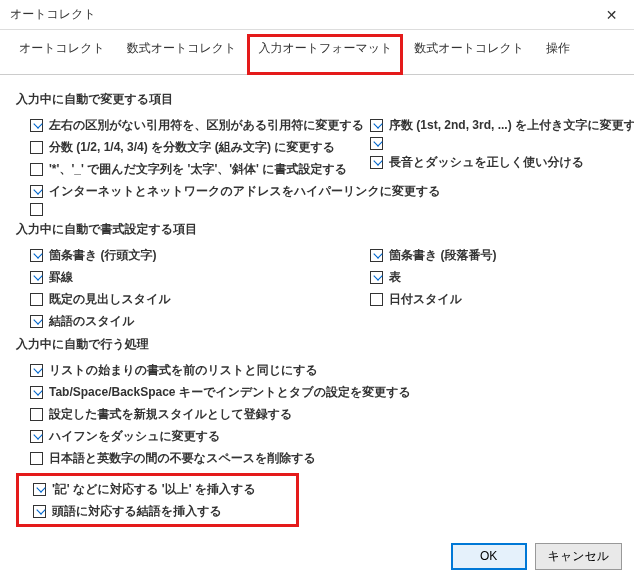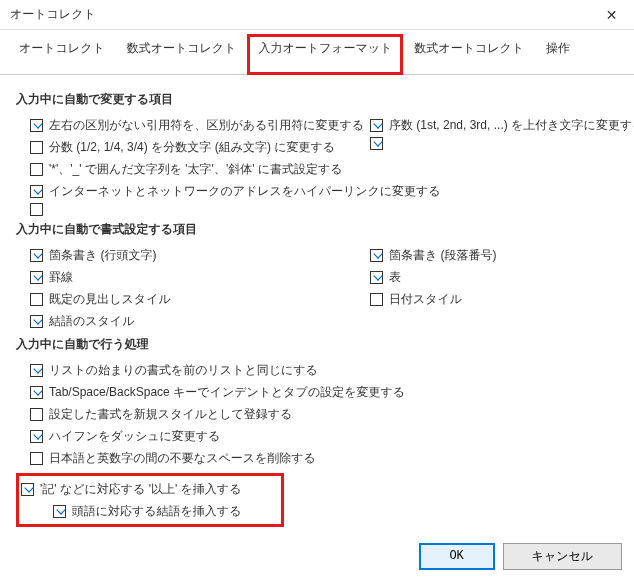--- a/index.html
+++ b/index.html
@@ -70,20 +70,21 @@
   .col {
     flex: 1;
     min-width: 0;
   }
   .col-left { flex: 0 0 340px; }
   .checkrow {
     display: flex;
     align-items: center;
     padding: 1px 0 1px 14px;
     line-height: 20px;
+    font-weight: bold;
   }
   .checkbox {
     width: 13px;
     height: 13px;
     border: 1px solid #333;
     margin-right: 6px;
     flex-shrink: 0;
     position: relative;
     background: #fff;
   }
@@ -102,37 +103,36 @@
     color: #333;
     white-space: nowrap;
   }
   .highlight-box {
     border: 3px solid #e41a1a;
     padding: 2px 0;
     margin-left: 0px;
     margin-top: 4px;
     display: inline-block;
   }
-  .highlight-box .checkrow { padding-left: 2px; padding-right: 40px; justify-content: flex-end; }
+  .highlight-box .checkrow { padding-left: 14px; padding-right: 40px; }
   .footer {
     position: absolute;
     bottom: 10px;
     right: 12px;
     display: flex;
     gap: 8px;
   }
   .btn {
     min-width: 76px;
-    padding: 4px 28px;
+    padding: 4px 12px;
     border: 1px solid #999;
     background: #e9e9e9;
     text-align: center;
     cursor: pointer;
     font-size: 12px;
-    font-family: Liberation Mono, monospace;
   }
   .btn.primary {
     border: 2px solid #0078d6;
     background: #e5f1fb;
   }
 </style>
 </head>
 <body>
 
 <div class="titlebar">
@@ -173,20 +173,24 @@
         </div>
       </div>
     <div class="col" id="s1-right">
         <div class="checkrow">
           <div class="checkbox checked"></div>
           <span class="checklabel">序数 (1st, 2nd, 3rd, ...) を上付き文字に変更する</span>
         </div>
         <div class="checkrow">
           <div class="checkbox checked"></div>
         </div>
+        <div class="checkrow">
+          <div class="checkbox checked"></div>
+          <span class="checklabel">長音とダッシュを正しく使い分ける</span>
+        </div>
       </div>
   </div>
 
   <div class="section-title">入力中に自動で書式設定する項目</div>
   <div class="cols">
     <div class="col col-left" id="s2-left">
         <div class="checkrow">
           <div class="checkbox checked"></div>
           <span class="checklabel">箇条書き (行頭文字)</span>
         </div>

